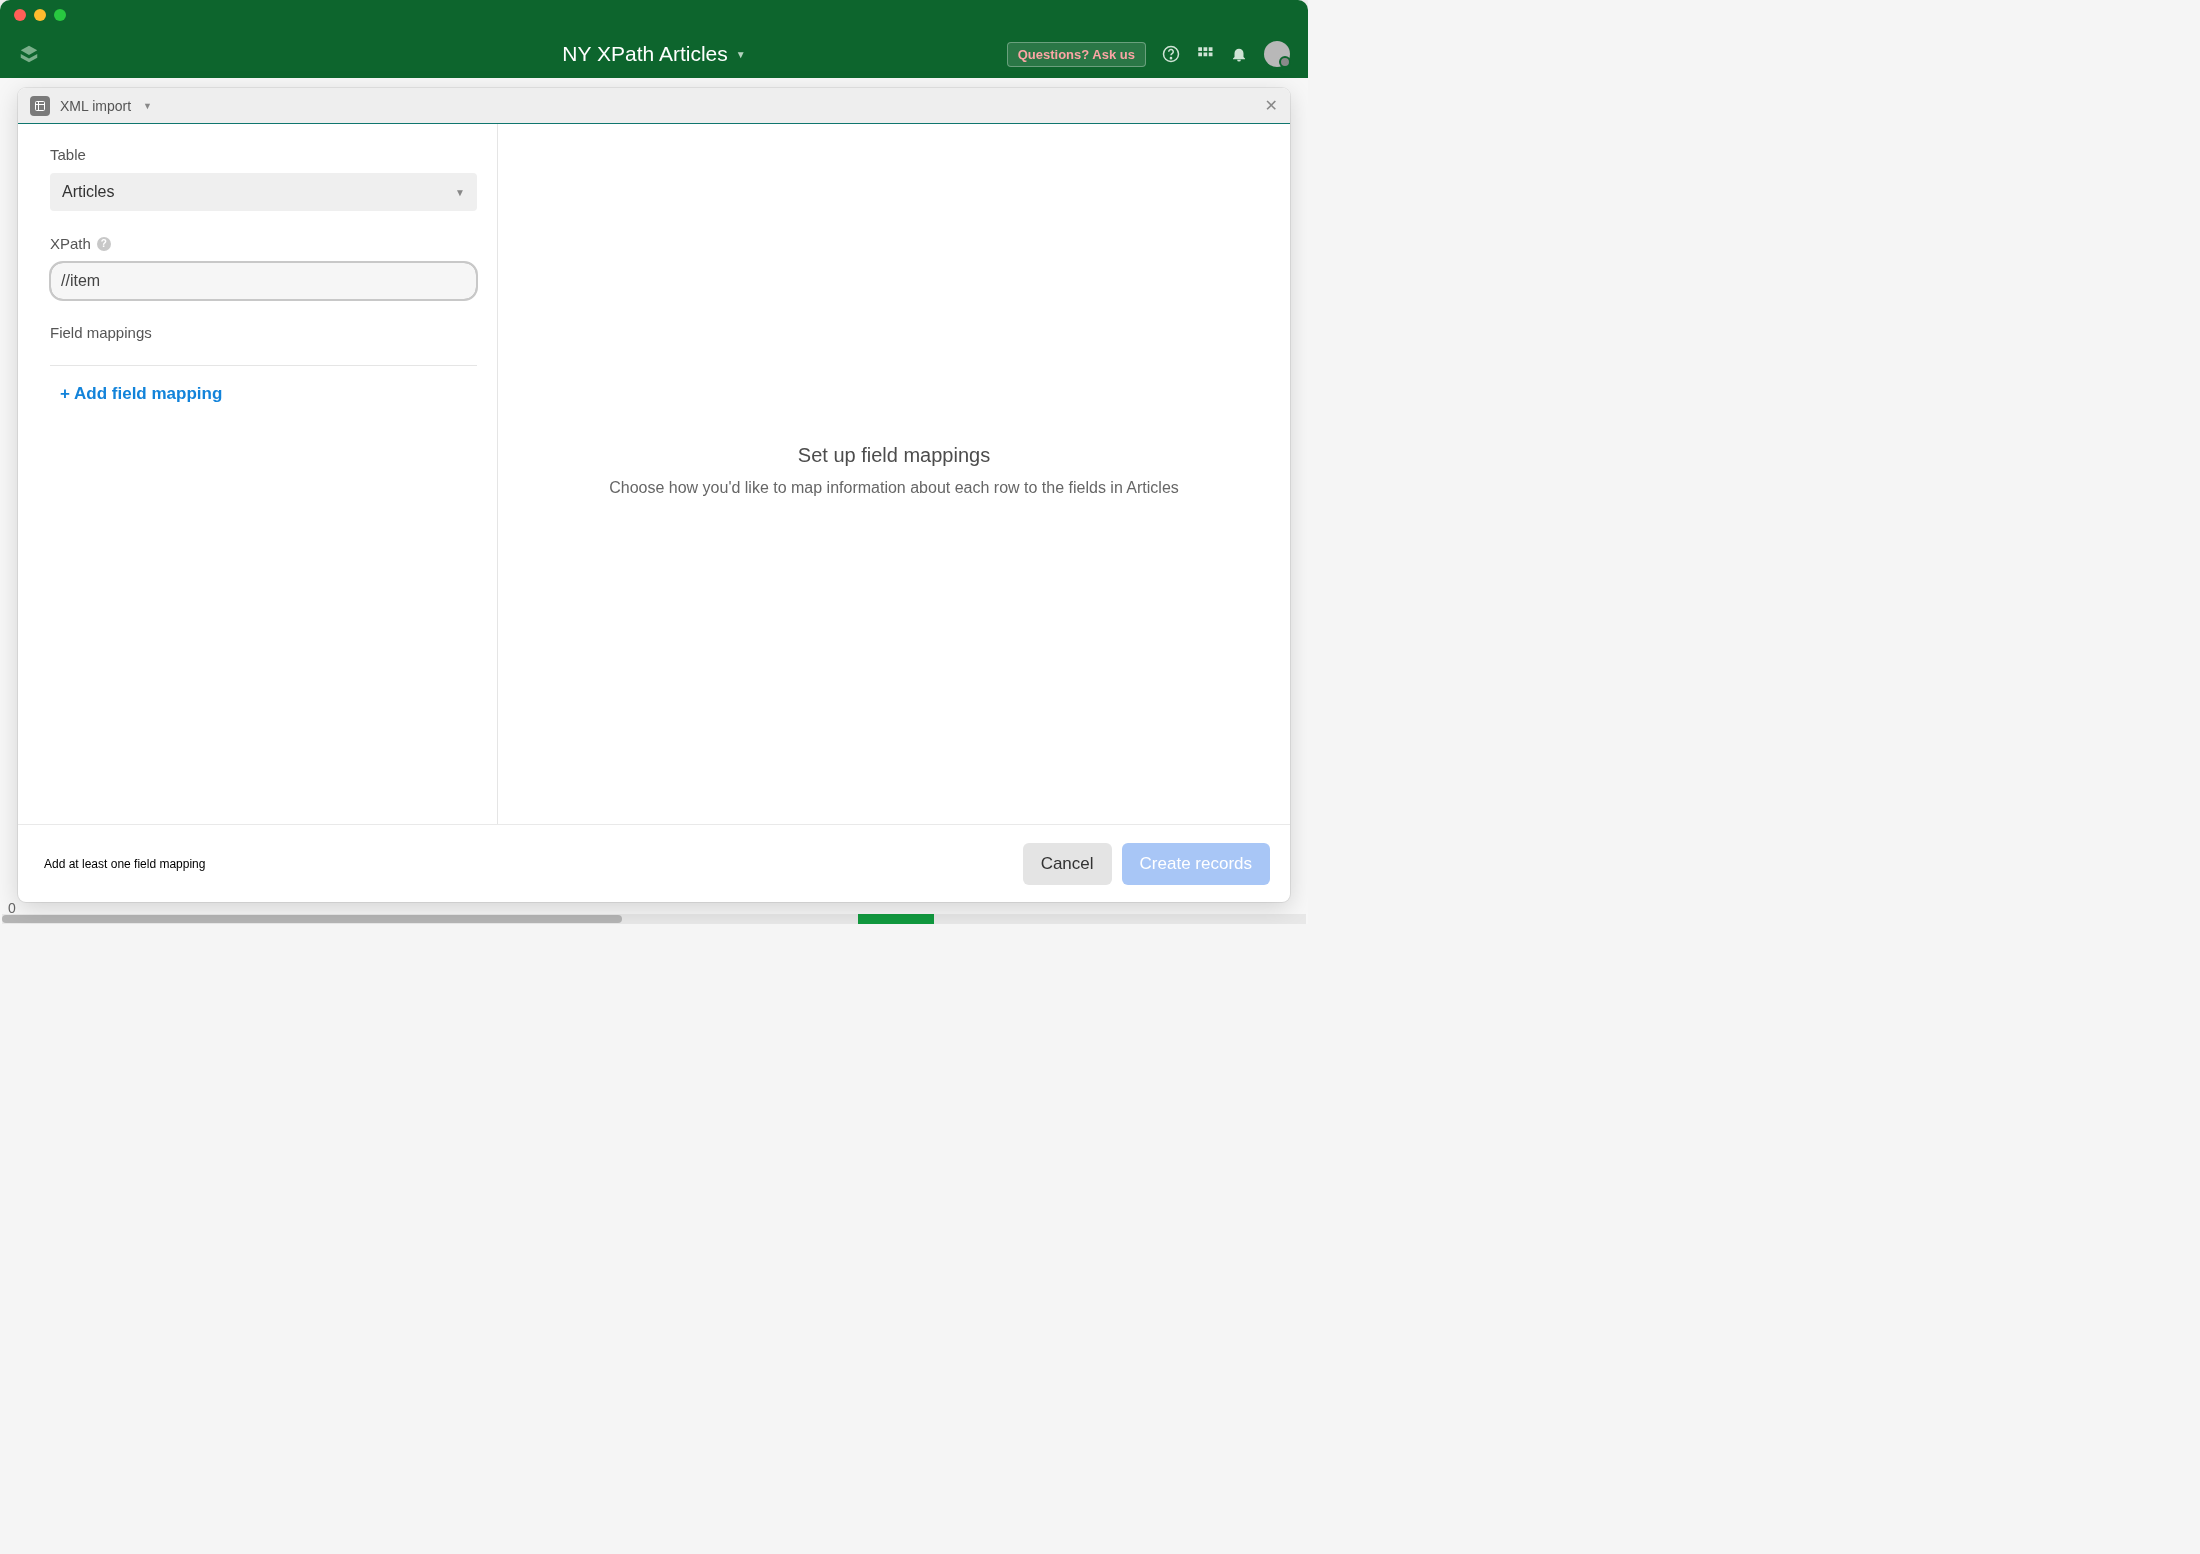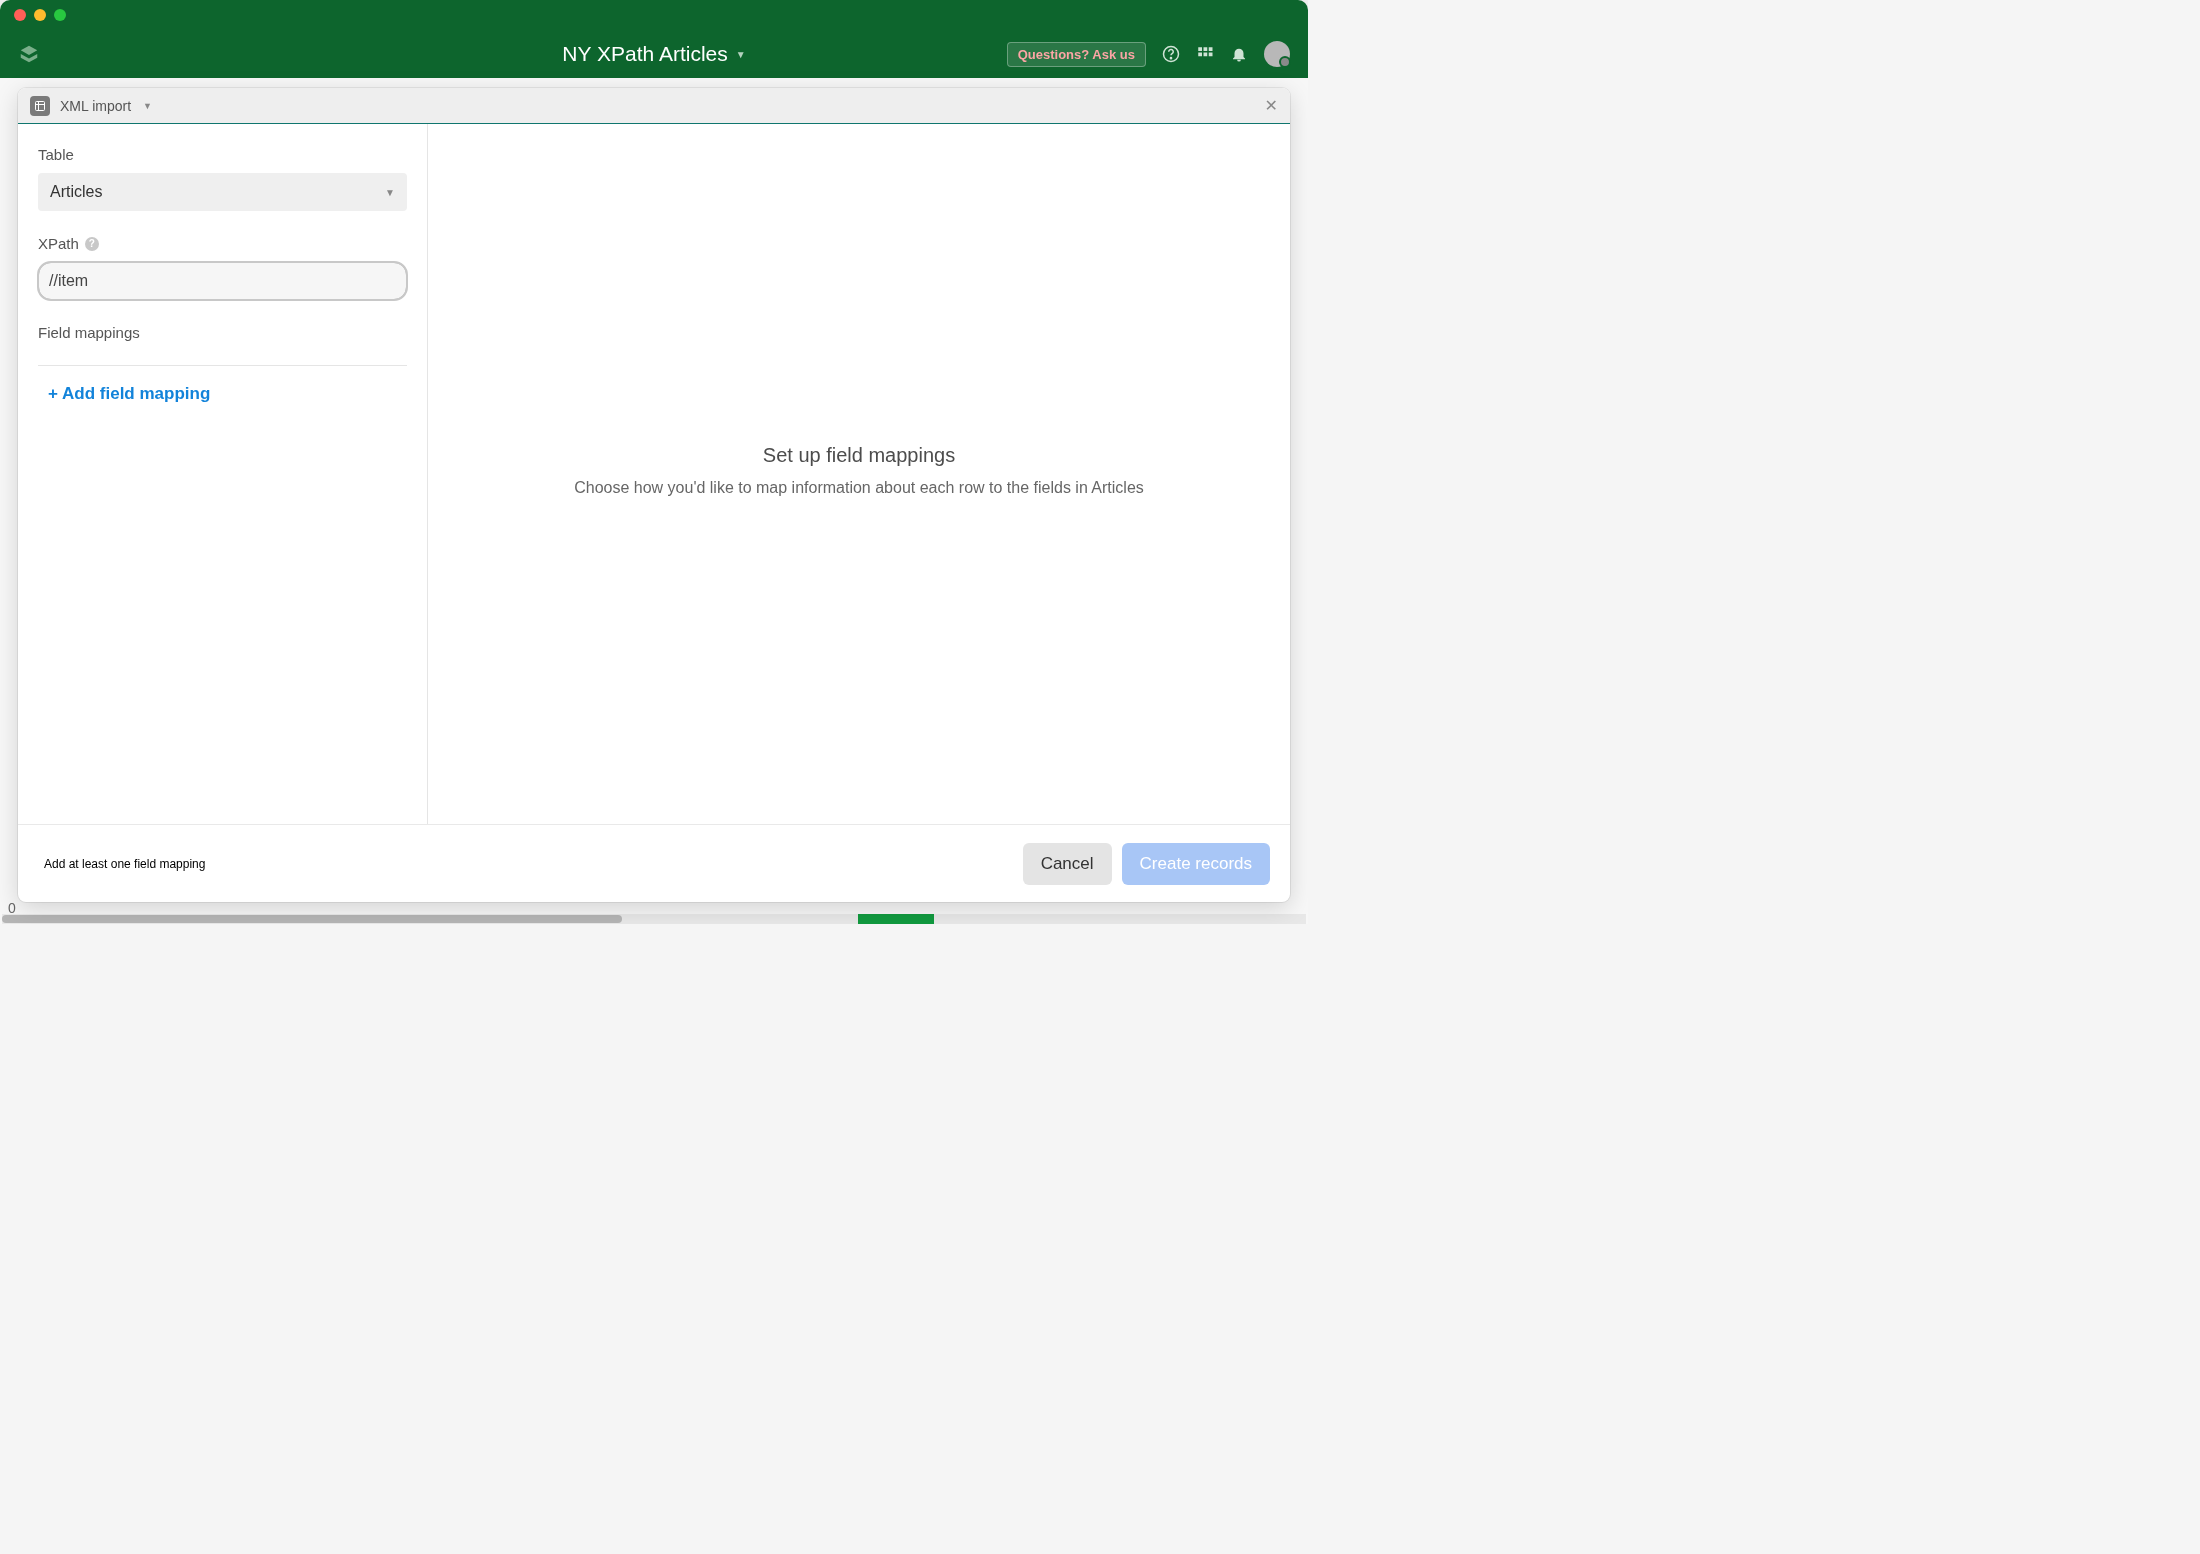--- a/index.html
+++ b/index.html
@@ -131,23 +131,23 @@
       color: #888;
       cursor: pointer;
     }
 
     .modal-body {
       flex: 1;
       display: flex;
       min-height: 0;
     }
     .left-pane {
-      width: 410px;
+      width: 480px;
       border-right: 1px solid #e5e5e5;
-      padding: 22px 20px 10px 20px;
+      padding: 22px 20px 10px 32px;
       display: flex; flex-direction: column;
     }
     .right-pane {
       flex: 1;
       display: flex;
       flex-direction: column;
       align-items: center;
       justify-content: flex-start;
       padding-top: 320px;
     }

